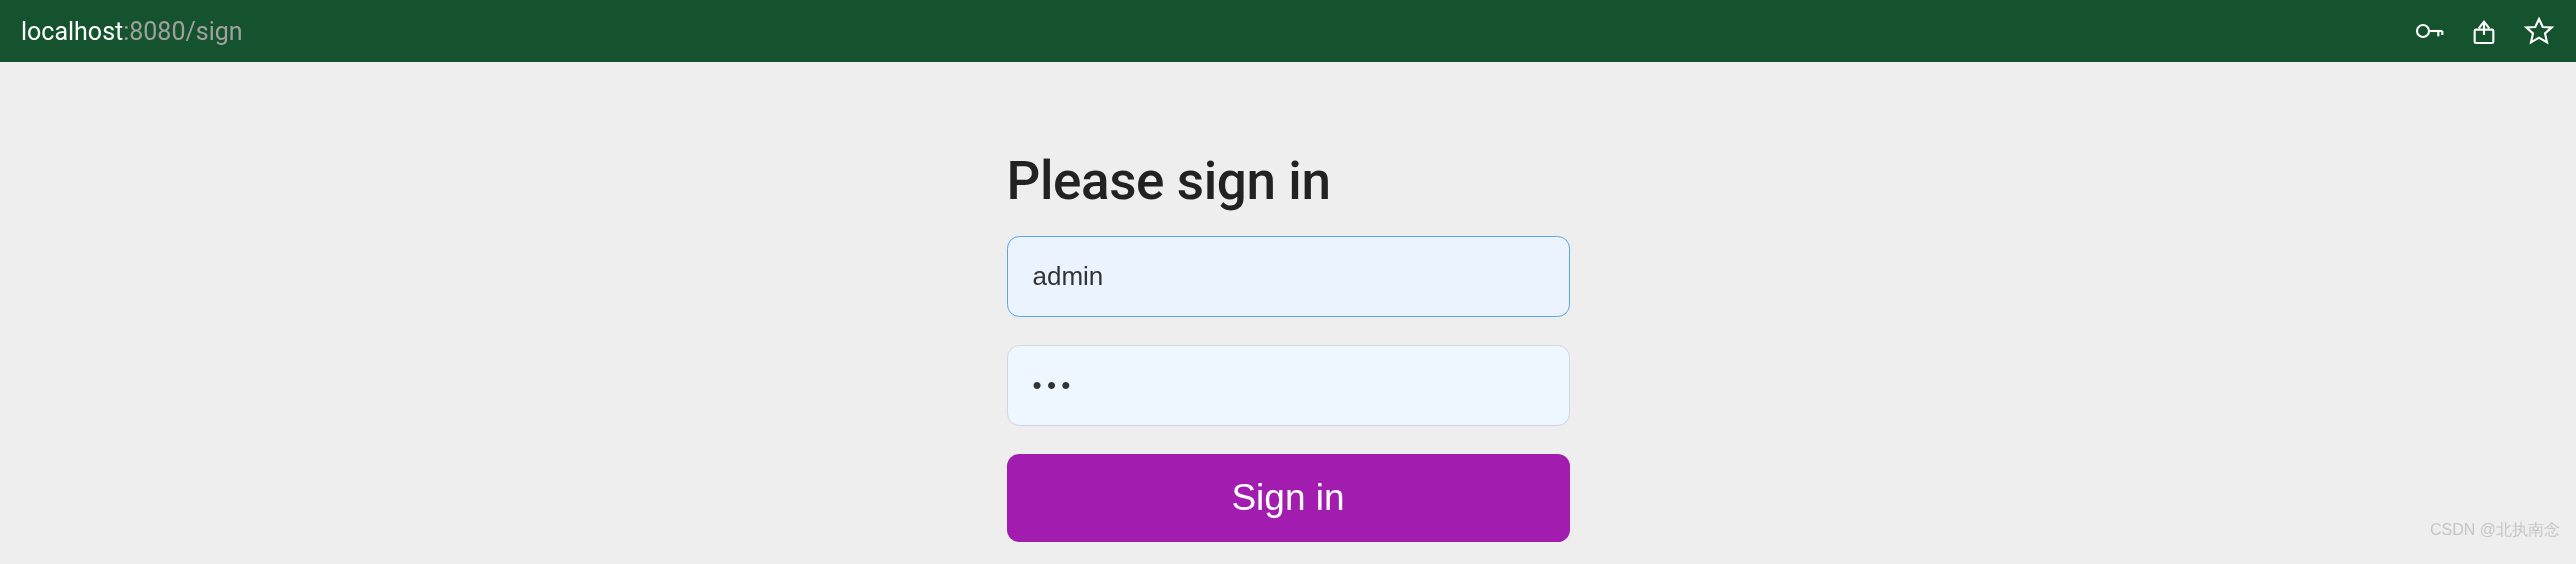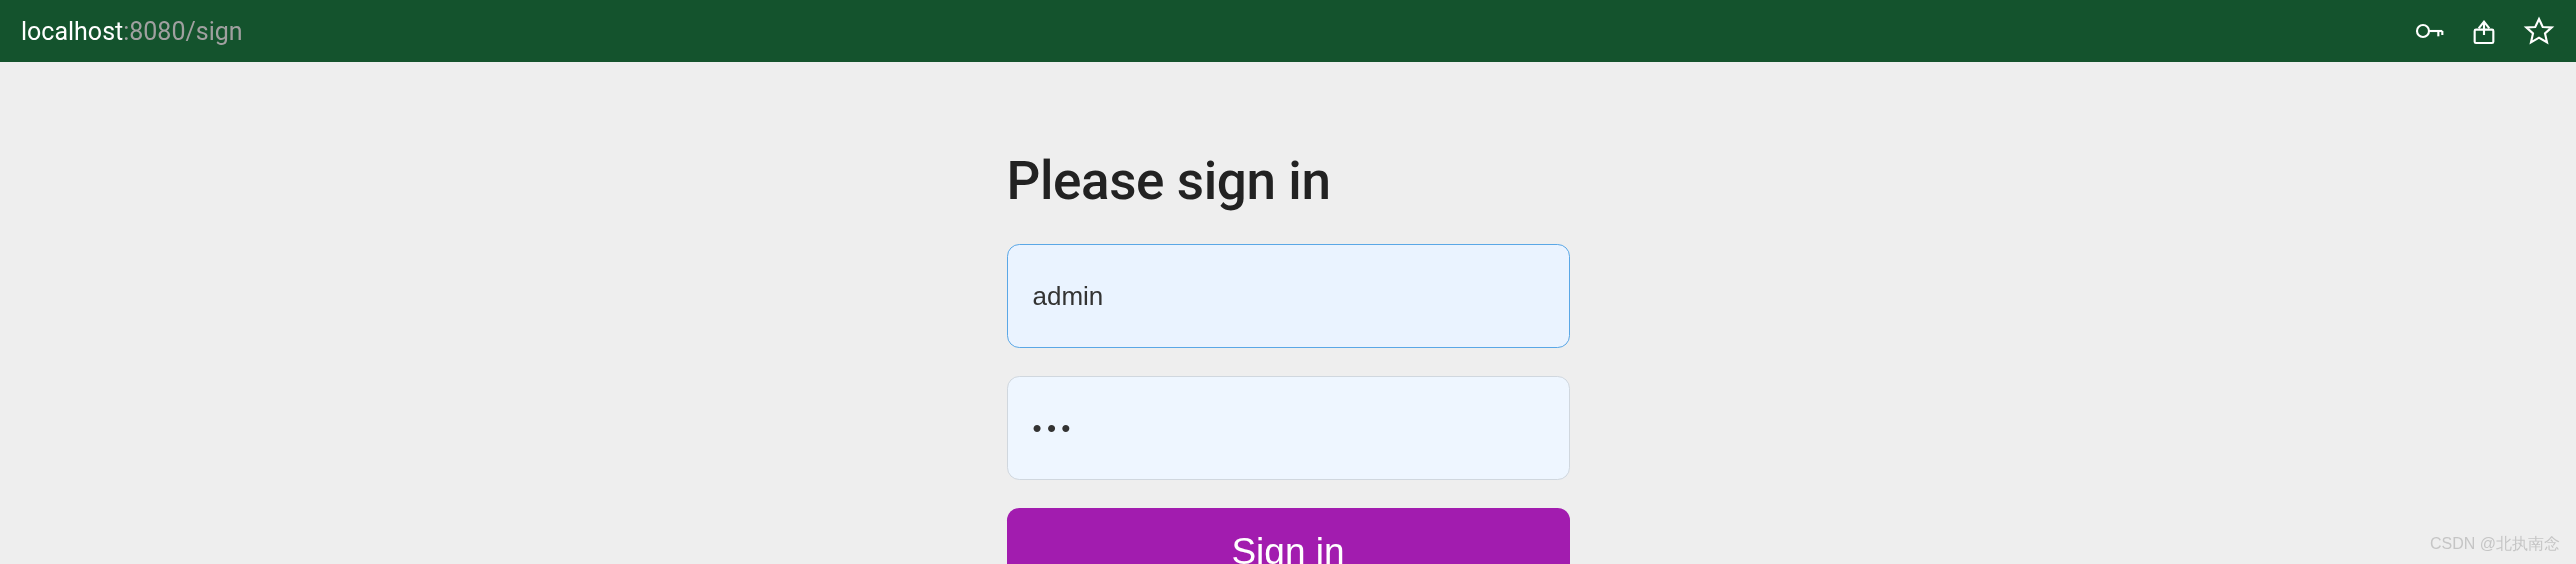--- a/index.html
+++ b/index.html
@@ -6,26 +6,26 @@
     body { font-family: -apple-system, BlinkMacSystemFont, "Segoe UI", Roboto, Helvetica, Arial, sans-serif; background: #eeeeee; width: 2576px; height: 565px; overflow: hidden; }
     .address-bar { background: #14532d; height: 62px; display: flex; align-items: center; padding: 0 21px; color: #e8e8e8; font-size: 25px; font-weight: 400; }
     .address-bar .url { display: flex; align-items: baseline; }
     .address-bar .host { color: #ffffff; }
     .address-bar .rest { color: #a0a0a0; }
     .address-actions { margin-left: auto; display: flex; align-items: center; gap: 23px; }
     .address-actions .icon { color: #ffffff; display: flex; align-items: center; justify-content: center; }
     .address-actions svg { width: 32px; height: 32px; fill: none; stroke: #ffffff; stroke-width: 1.6; }
     .page { display: flex; justify-content: center; padding-top: 88px; }
     .form-wrap { width: 563px; }
-    .title { font-size: 53px; font-weight: 500; color: #222; margin-bottom: 32px; letter-spacing: -0.4px; }
-    .field { width: 100%; height: 104px; border-radius: 12.3px; border: 0.9px solid #d0d7de; background: #eef6ff; padding: 0 25px; font-size: 26px; color: #333; outline: none; margin-bottom: 28px; }
+    .title { font-size: 53px; font-weight: 500; color: #222; margin-bottom: 24px; letter-spacing: -0.4px; }
+    .field { width: 100%; height: 81px; border-radius: 12.3px; border: 0.9px solid #d0d7de; background: #eef6ff; padding: 0 25px; font-size: 26px; color: #333; outline: none; margin-bottom: 28px; }
     .field.active { border: 1.8px solid #5aa7e6; background: #eaf3ff; }
     .field::placeholder { color: #888; }
     .signin-btn { width: 100%; height: 88px; border: none; border-radius: 12.3px; background: #a21caf; color: #ffffff; font-size: 37px; font-weight: 400; cursor: pointer; }
-    .watermark { position: fixed; right: 16px; bottom: 9px; font-size: 16px; color: rgba(120,120,120,0.35); font-family: Arial, sans-serif; pointer-events: none; }
+    .watermark { position: fixed; right: 16px; bottom: 23px; font-size: 16px; color: rgba(120,120,120,0.35); font-family: Arial, sans-serif; pointer-events: none; }
     input[type=password] { letter-spacing: 5.3px; }
   </style>
 </head>
 <body>
 
 <div class="address-bar">
   <div class="url">
     <span class="host">localhost</span>
       <span class="rest">:8080/sign</span>
   </div>

